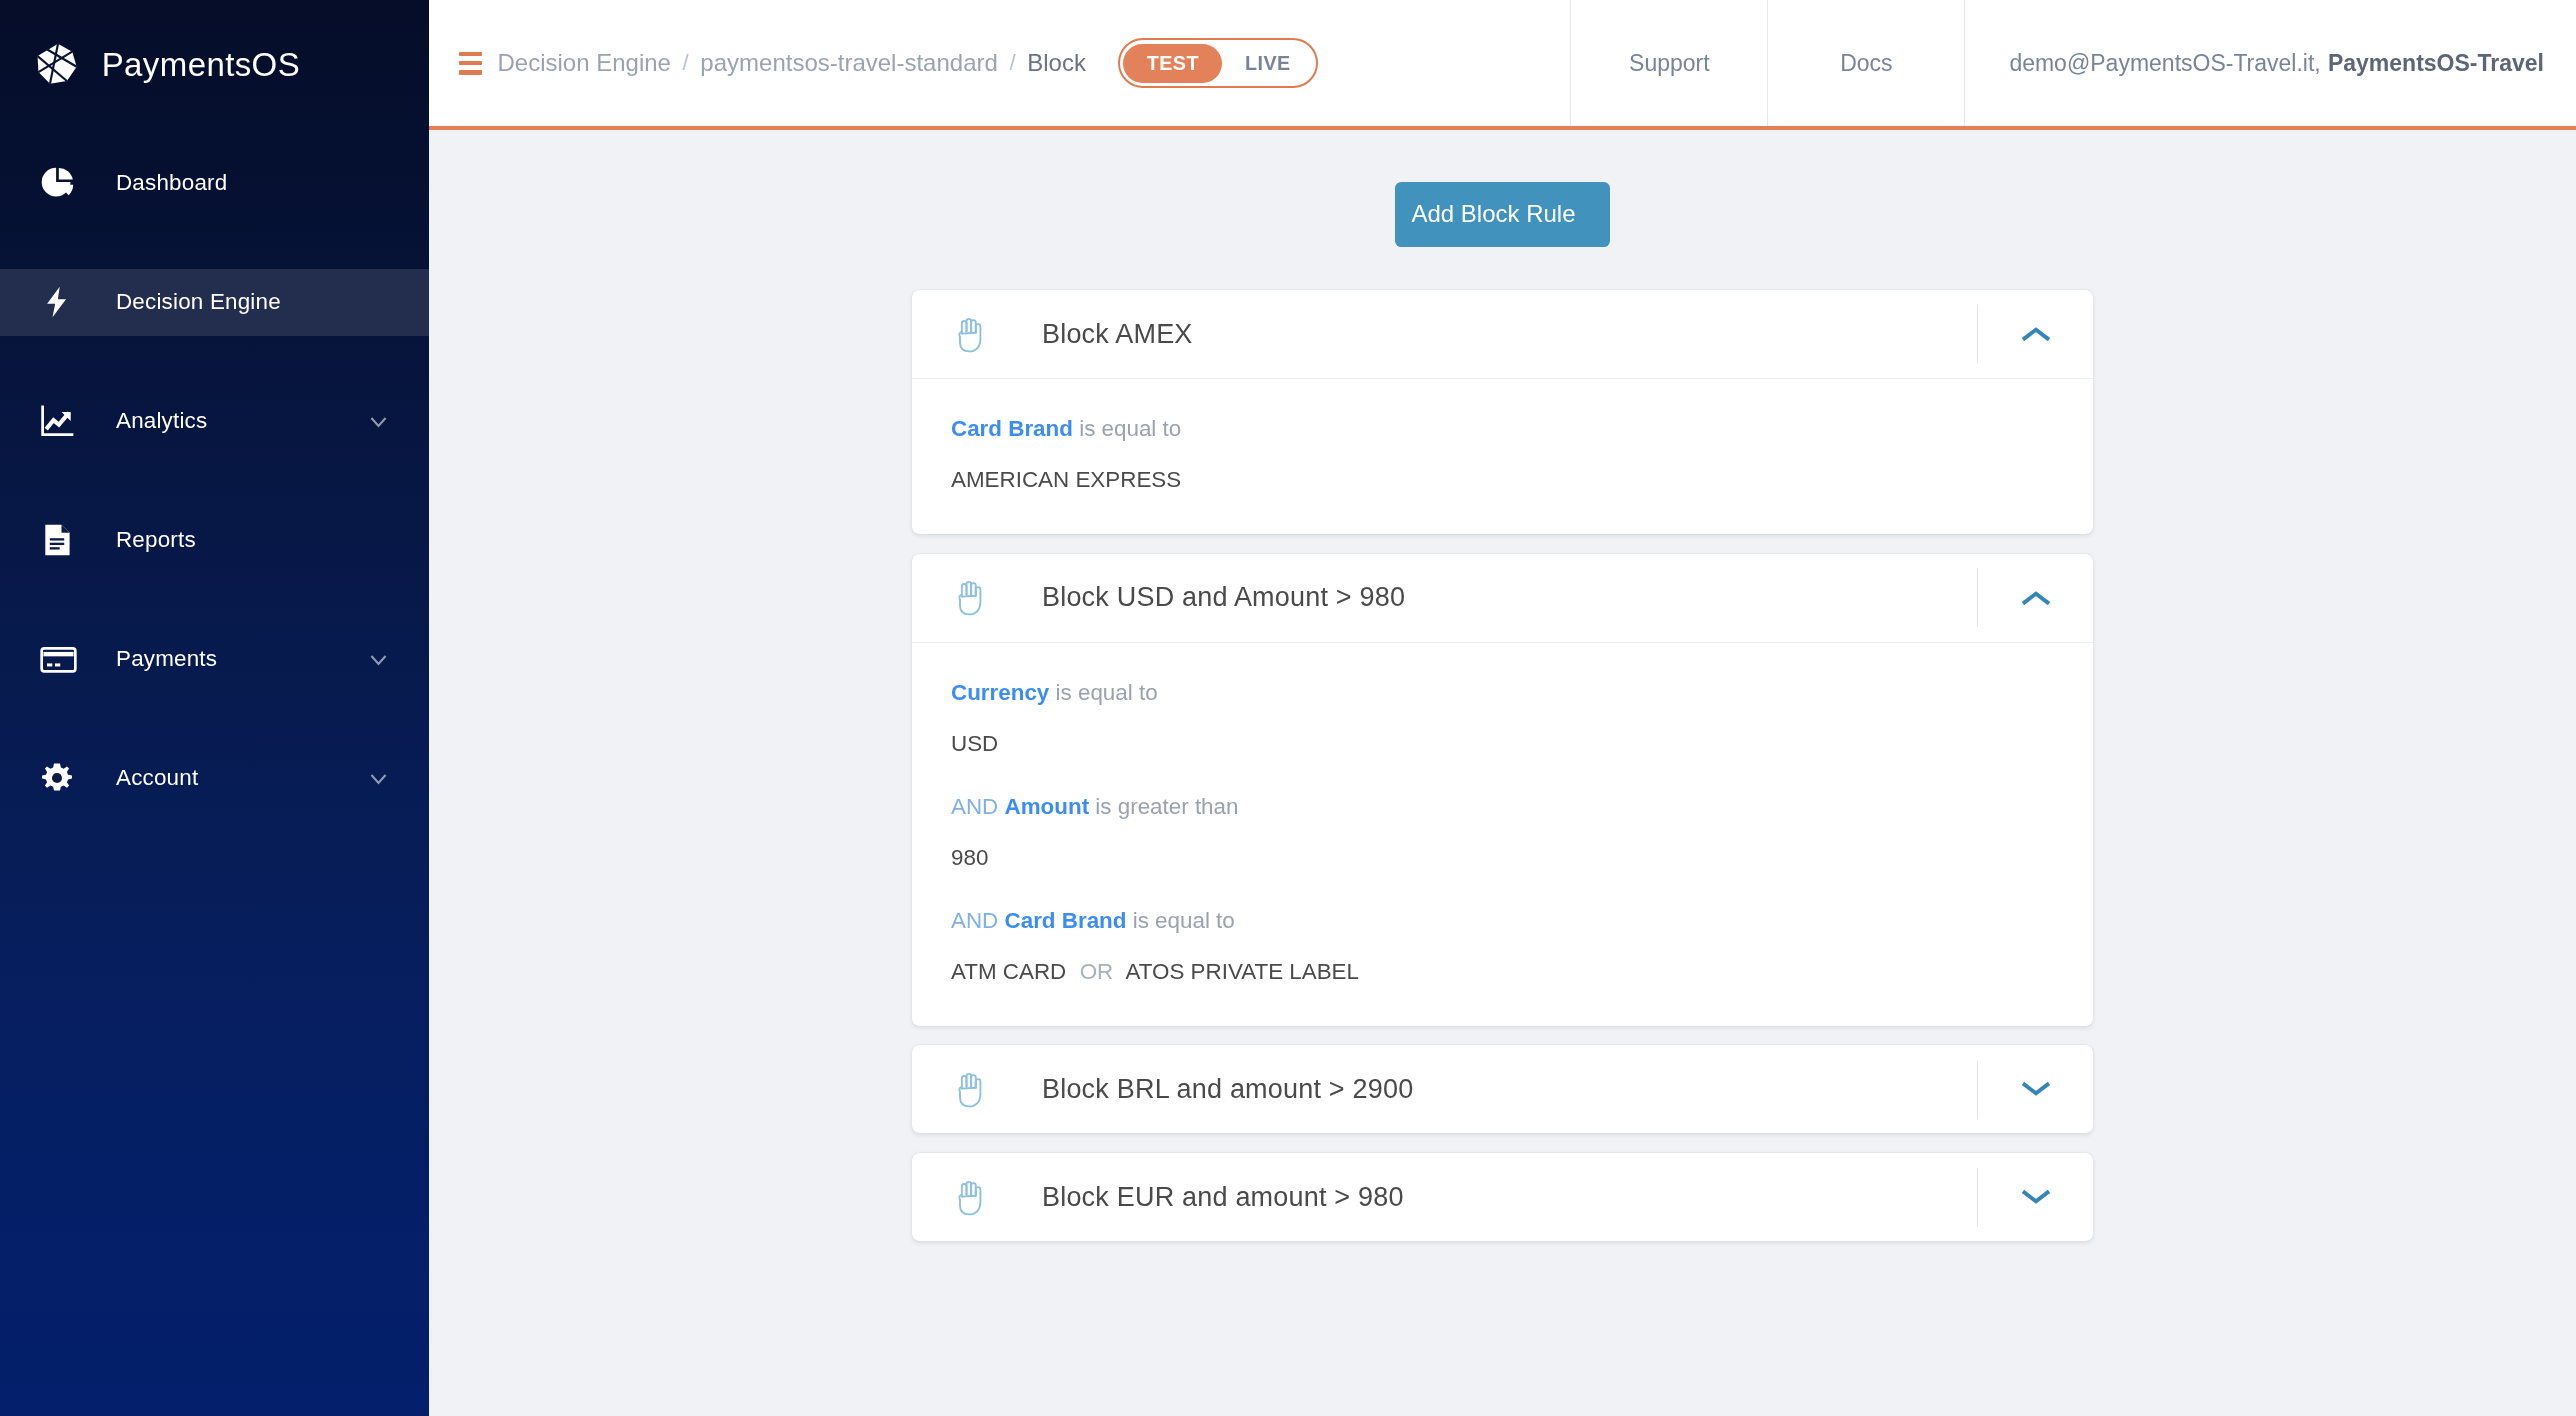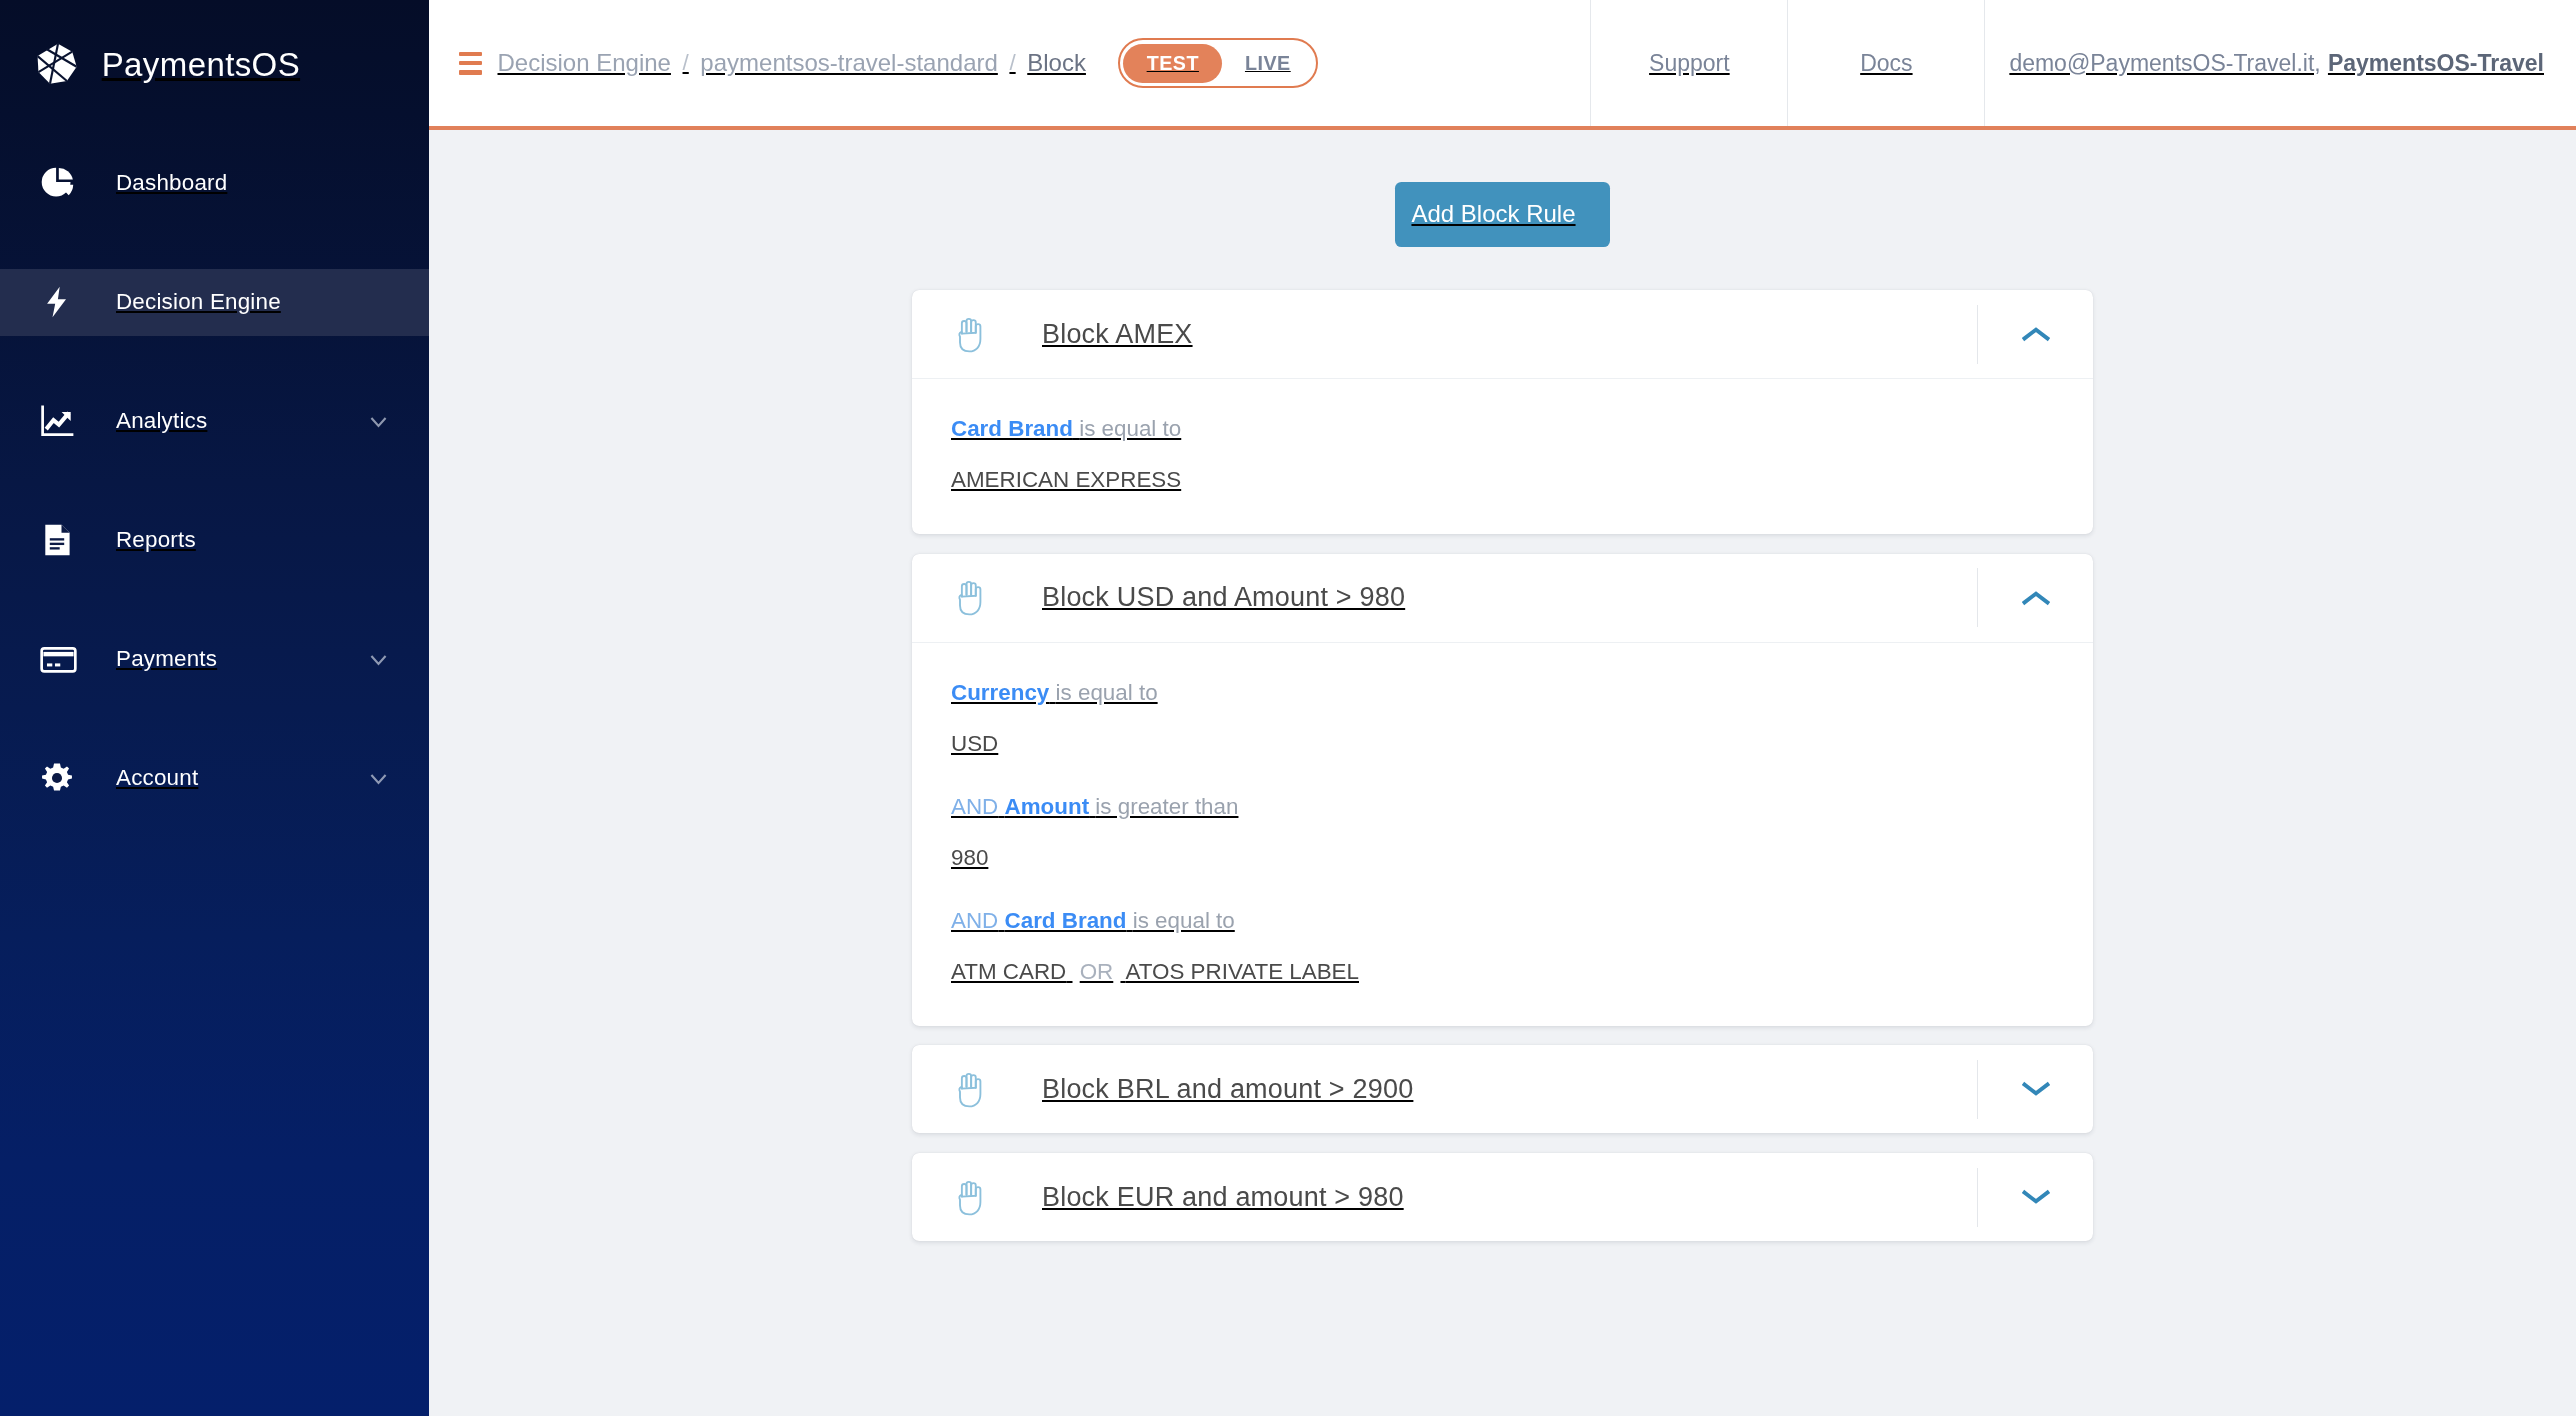--- a/index.html
+++ b/index.html
@@ -2,21 +2,21 @@
 <html style="font-size:14.3px"><head>
 <meta charset="utf-8">
 <style>
   * { box-sizing: border-box; margin: 0; padding: 0; }
   html, body {
     width: 2576px; height: 1417px;
     overflow: hidden;
     font-family: "Liberation Sans", sans-serif;
     background: #f0f2f5;
   }
-  .app { display: flex; width: 2576px; height: 1417px; text-decoration: underline; }
+  .app { display: flex; width: 2576px; height: 1417px; }
 
   
   .sidebar {
     width: 429px; height: 1417px; flex: 0 0 429px;
     background: linear-gradient(180deg,
         #050d28 0%, #050f2e 8%, #061339 22%, #071744 34%,
         #071b50 50%, #061e5c 66%, #051f66 82%, #041f6b 100%);
     position: relative;
     overflow: hidden;
   }
@@ -137,21 +137,21 @@
     border-left: 1.8px solid #e5e8ec;
     font-size: 23px;
     color: #7a8498;
     font-family: "Liberation Sans Narrow", "Liberation Sans", sans-serif;
     cursor: pointer;
   }
   .topbar-user {
     flex: 0 0 auto;
     display: flex; align-items: center; justify-content: flex-end;
     border-left: 1.8px solid #e5e8ec;
-    padding: 0 32px 0 24px;
+    padding: 0 32px 0 44px;
     font-size: 23px;
     color: #7a8498;
     font-family: "Liberation Sans Narrow", "Liberation Sans", sans-serif;
     white-space: nowrap;
     cursor: pointer;
   }
   .topbar-user b { color: #5c6678; font-weight: bold; margin-left: 7.2px; }
 
   
   .content {

